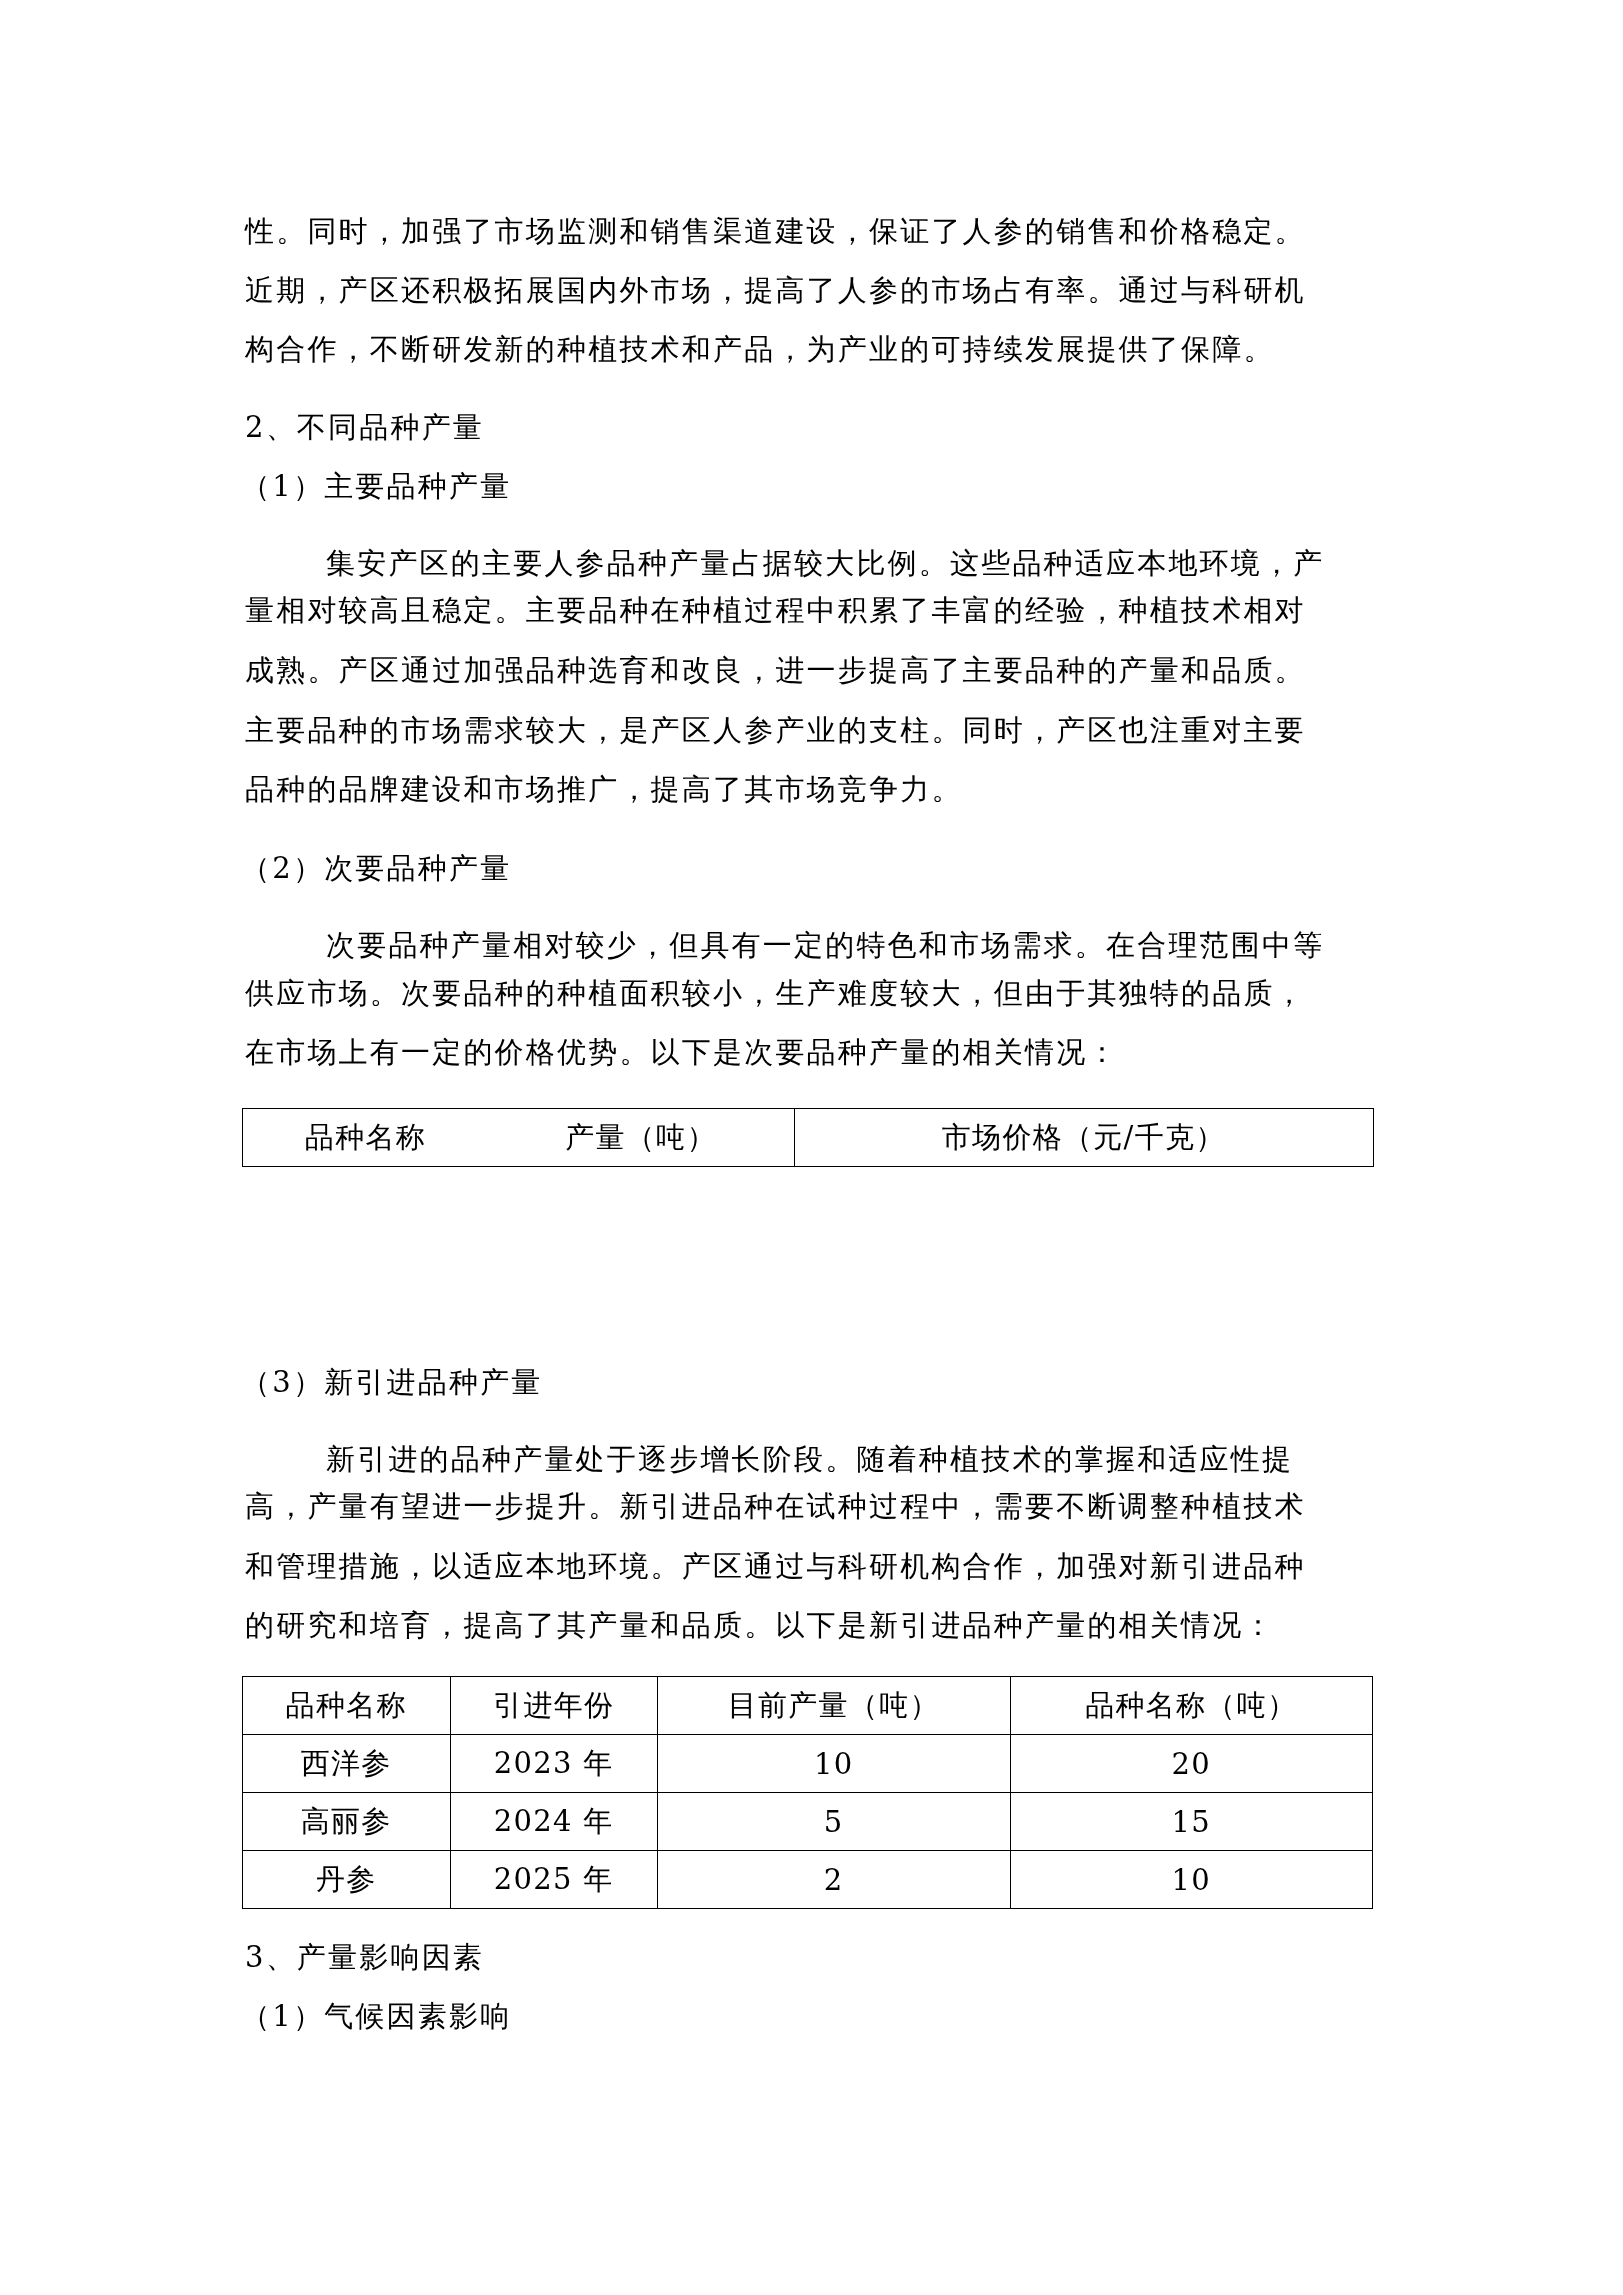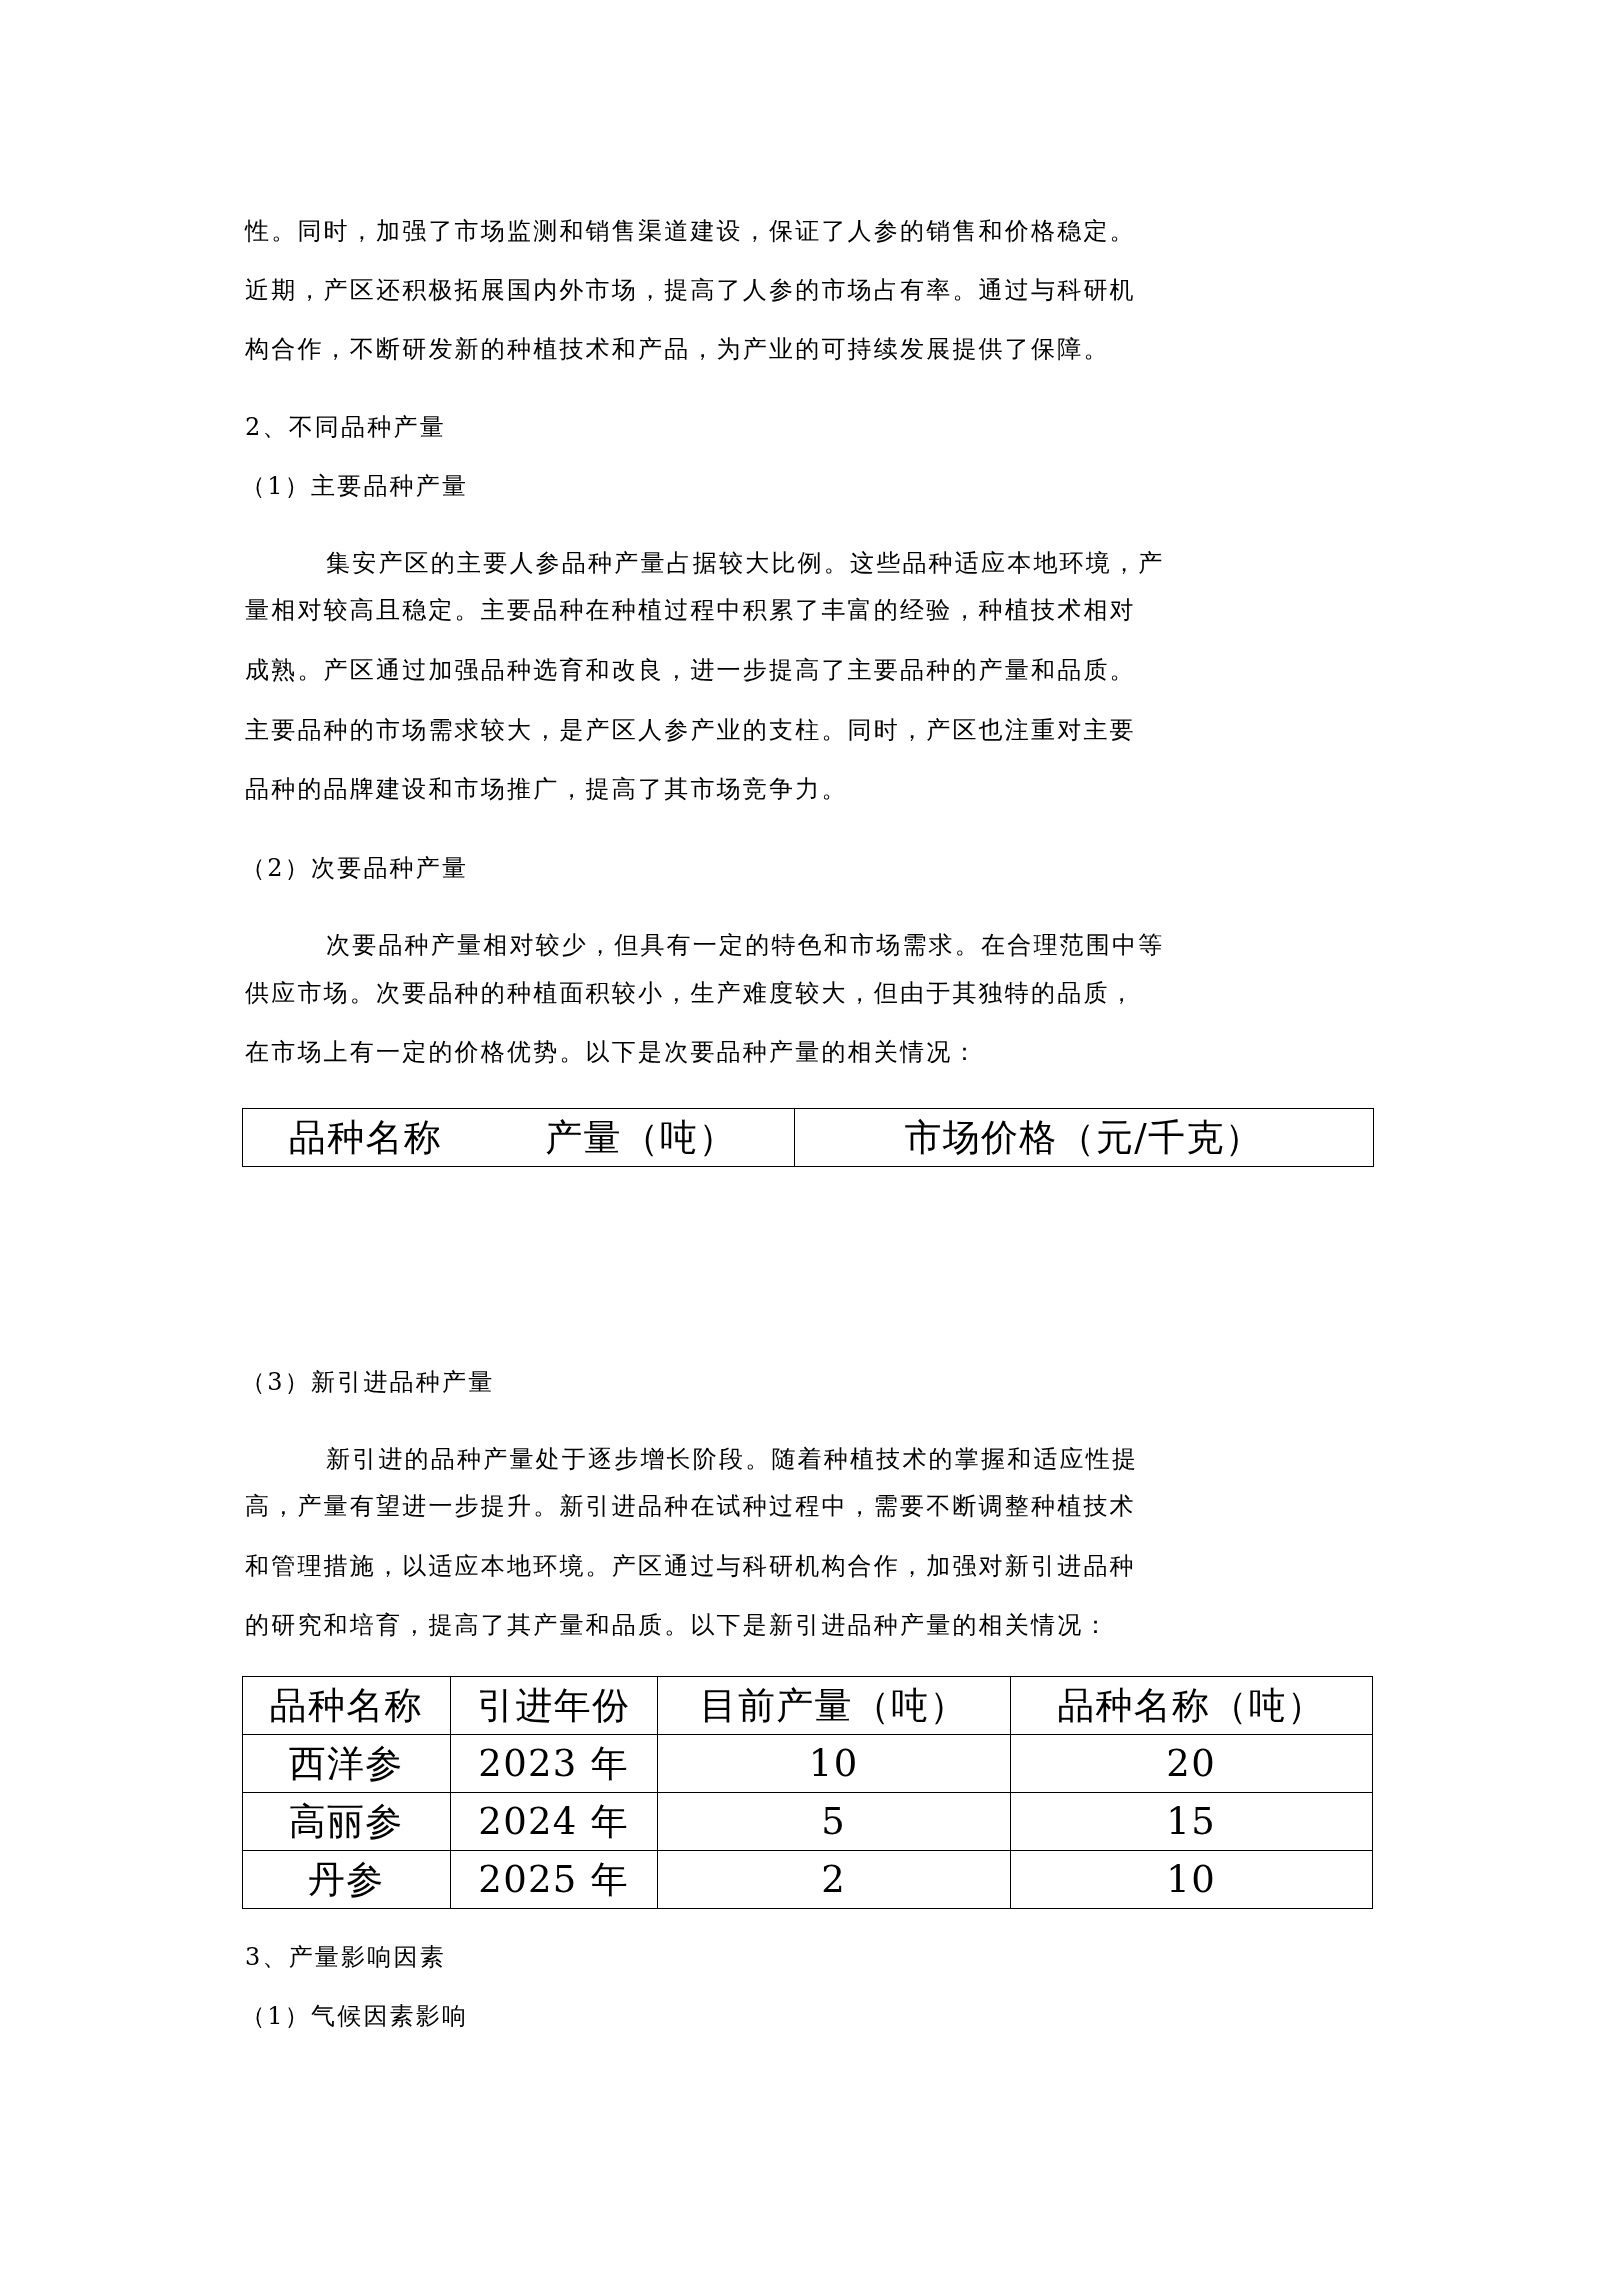--- a/index.html
+++ b/index.html
@@ -4,27 +4,27 @@
   <style>
     html, body { margin: 0; padding: 0; background: #ffffff; }
     body {
       width: 1623px; height: 2295px; position: relative; overflow: hidden;
       font-family: "DejaVu Serif", "Liberation Serif", serif;
       color: #000000;
     }
     .page { position: absolute; left: 245px; top: 0; width: 1129px; }
     .line {
       position: absolute; left: 0; white-space: nowrap;
-      font-size: 24px; line-height: 39px; letter-spacing: 2.2px;
+      font-size: 29px; line-height: 39px; letter-spacing: 2.2px;
     }
     .indent { left: 81px; margin-top: 12px; }
     .sub { left: -3.9px; }
     table {
       position: absolute; left: -3.3px; border-collapse: collapse;
-      font-size: 37px; table-layout: fixed;
+      font-size: 29px; table-layout: fixed;
     }
     td {
       border: 1.3px solid #000; text-align: center; vertical-align: middle;
       height: 57px; padding: 0; letter-spacing: 1.3px;
     }
   </style>
 </head>
 <body>
 
 <div class="page">

